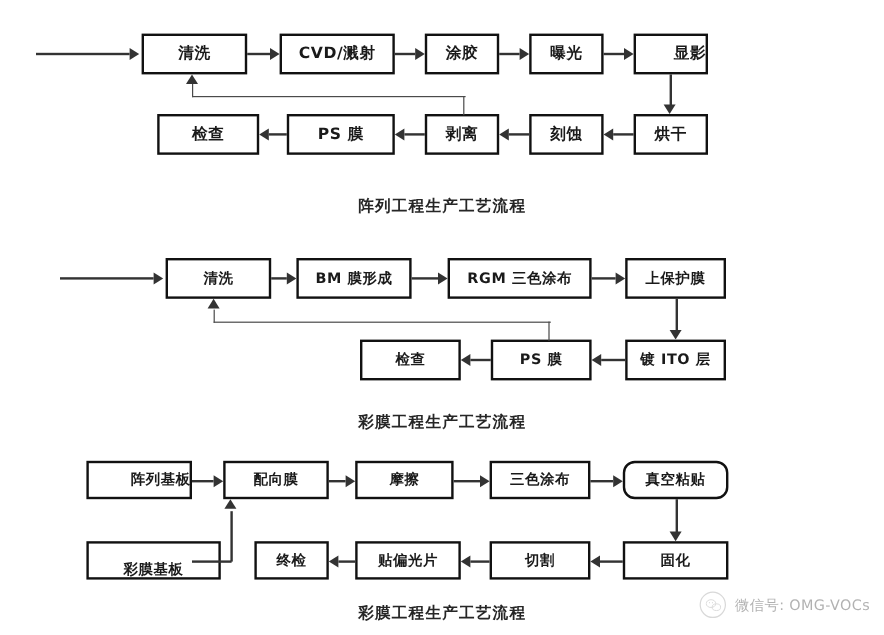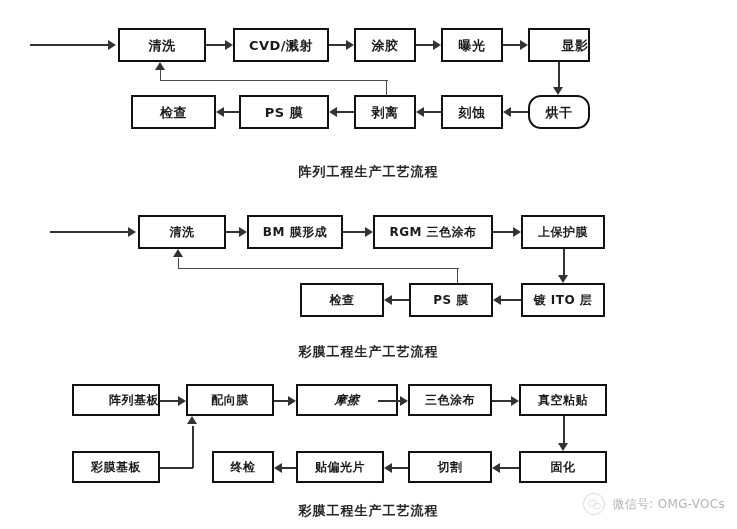--- a/index.html
+++ b/index.html
@@ -97,21 +97,21 @@
     <div class="hline" style="left:329px;top:44px;width:17px;"></div>
     <div class="arrow-r" style="left:346px;top:40px;"></div>
     <div class="hline" style="left:416px;top:44px;width:17px;"></div>
     <div class="arrow-r" style="left:433px;top:40px;"></div>
     <div class="hline" style="left:503px;top:44px;width:17px;"></div>
     <div class="arrow-r" style="left:520px;top:40px;"></div>
 
     <div class="vline" style="left:558px;top:62px;height:27px;"></div>
     <div class="arrow-d" style="left:553px;top:87px;"></div>
 
-    <div class="node n-s1" style="left:528px;top:95px;width:62px;height:34px;border-radius:13px;">
+    <div class="node n-s1" style="left:528px;top:95px;width:62px;height:34px;">
         <span>烘干</span>
       </div>
     <div class="node n-s1" style="left:441px;top:95px;width:62px;height:34px;">
         <span>刻蚀</span>
       </div>
     <div class="node n-s1" style="left:354px;top:95px;width:62px;height:34px;">
         <span>剥离</span>
       </div>
     <div class="node n-s1" style="left:239px;top:95px;width:90px;height:34px;">
         <span>PS 膜</span>
@@ -189,27 +189,27 @@
   </div>
 
   <div class="sec">
 
     <div class="node n-s3" style="left:72px;top:384px;width:88px;height:32px;padding-left:36px;">
         <span>阵列基板</span>
       </div>
     <div class="node n-s3" style="left:186px;top:384px;width:88px;height:32px;">
         <span>配向膜</span>
       </div>
-    <div class="node n-s3" style="left:296px;top:384px;width:102px;height:32px;font-style:italic;">
+    <div class="node n-s3" style="left:296px;top:384px;width:82px;height:32px;">
         <span>摩擦</span>
       </div>
     <div class="node n-s3" style="left:408px;top:384px;width:84px;height:32px;">
         <span>三色涂布</span>
       </div>
-    <div class="node n-s3" style="left:519px;top:384px;width:88px;height:32px;">
+    <div class="node n-s3" style="left:519px;top:384px;width:88px;height:32px;border-radius:10px;">
         <span>真空粘贴</span>
       </div>
 
     <div class="hline" style="left:160px;top:400px;width:18px;"></div>
     <div class="arrow-r" style="left:178px;top:396px;"></div>
     <div class="hline" style="left:274px;top:400px;width:14px;"></div>
     <div class="arrow-r" style="left:288px;top:396px;"></div>
     <div class="hline" style="left:378px;top:400px;width:22px;"></div>
     <div class="arrow-r" style="left:400px;top:396px;"></div>
     <div class="hline" style="left:492px;top:400px;width:19px;"></div>
@@ -223,21 +223,21 @@
       </div>
     <div class="node n-s3" style="left:408px;top:451px;width:84px;height:32px;">
         <span>切割</span>
       </div>
     <div class="node n-s3" style="left:296px;top:451px;width:88px;height:32px;">
         <span>贴偏光片</span>
       </div>
     <div class="node n-s3" style="left:212px;top:451px;width:62px;height:32px;">
         <span>终检</span>
       </div>
-    <div class="node n-s3" style="left:72px;top:451px;width:88px;height:32px;">
+    <div class="node n-s3" style="left:72px;top:451px;width:112px;height:32px;align-items:flex-end;">
         <span>彩膜基板</span>
       </div>
 
     <div class="hline" style="left:500px;top:467px;width:19px;"></div>
     <div class="arrow-l" style="left:492px;top:463px;"></div>
     <div class="hline" style="left:392px;top:467px;width:16px;"></div>
     <div class="arrow-l" style="left:384px;top:463px;"></div>
     <div class="hline" style="left:282px;top:467px;width:14px;"></div>
     <div class="arrow-l" style="left:274px;top:463px;"></div>
 

